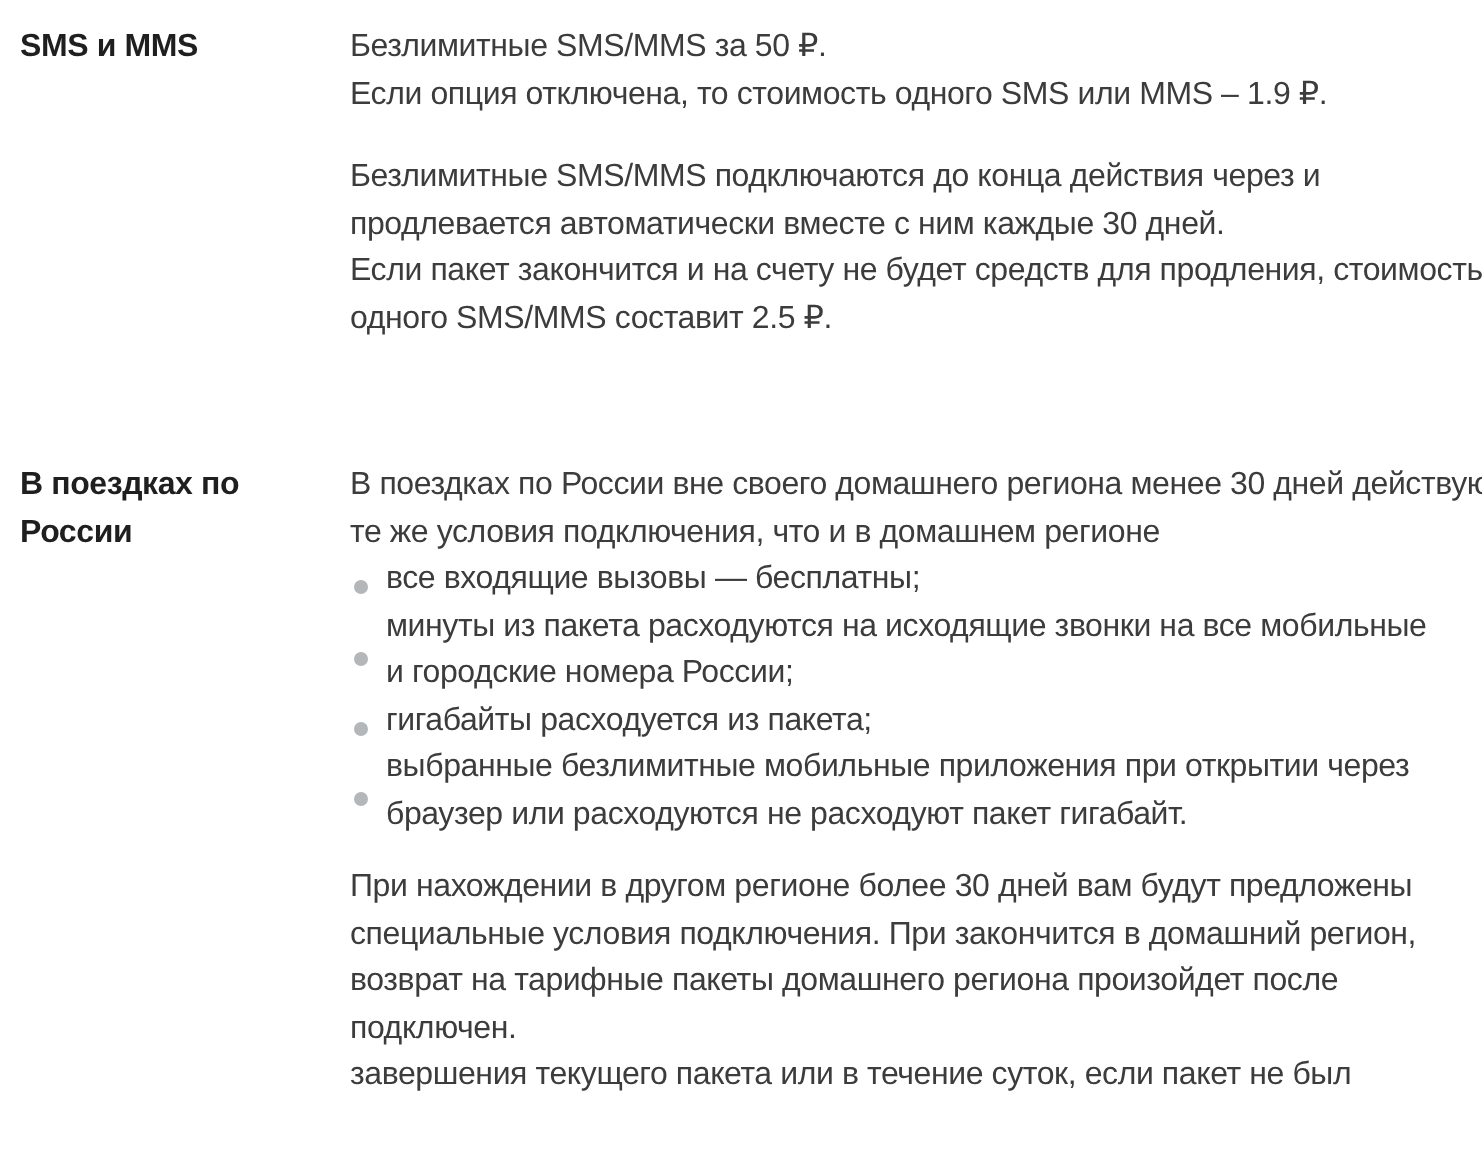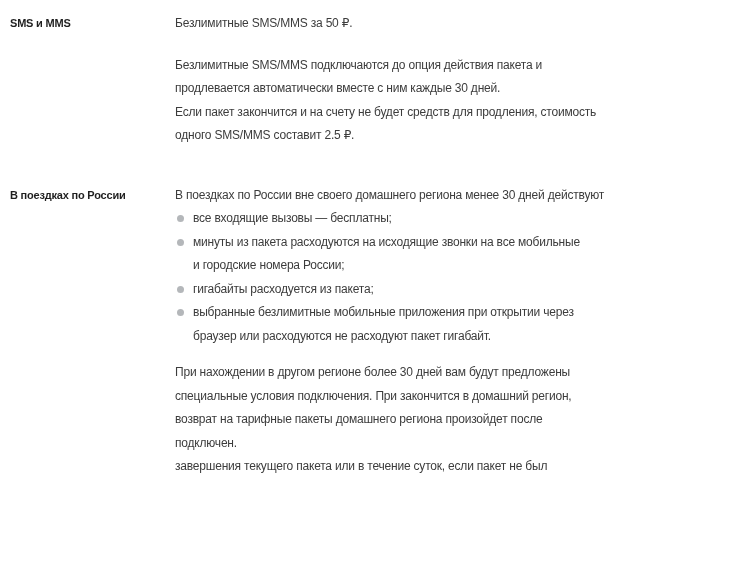--- a/index.html
+++ b/index.html
@@ -11,53 +11,53 @@
     background: #ffffff;
     font-family: "Liberation Sans", "DejaVu Sans", sans-serif;
     color: #3c3c3c;
     overflow: hidden;
     padding-top: 12px;
   }
   .row {
     display: flex;
     align-items: flex-start;
   }
-  .row + .row { margin-top: 36px; }
+  .row + .row { margin-top: 60px; }
   .label-col {
     width: 175px;
     flex: none;
     padding-left: 10px;
-    font-size: 11px;
+    font-size: 16px;
     font-weight: 700;
     color: #1f1f1f;
     line-height: 23.5px;
     letter-spacing: -0.2px;
   }
   .content-col {
     flex: 1;
     min-width: 0;
-    font-size: 12px;
+    font-size: 16px;
     line-height: 23.5px;
     letter-spacing: -0.2px;
   }
   .para { margin: 0; }
   .para + .para { margin-top: 18px; }
   .para.after-bullets { margin-top: 13px; }
   .line {
     display: block;
     white-space: nowrap;
   }
   .bullets {
     list-style: none;
     margin: 0;
     padding: 0;
   }
   .bullet-item {
     display: flex;
-    align-items: flex-start;
+    align-items: center;
   }
   .bullet-dot {
     flex: none;
     width: 7px;
     height: 7px;
     border-radius: 50%;
     background: #b4b7ba;
     margin-top: 8px;
     margin-left: 2px;
     margin-right: 9px;
@@ -67,35 +67,37 @@
 </head>
 <body>
 
 <div class="page">
 
   <section class="row">
     <div class="label-col">SMS и MMS</div>
     <div class="content-col">
       <p class="para">
         <span class="line">Безлимитные SMS/MMS за 50 ₽.</span>
+        <span class="line">Если опция отключена, то стоимость одного SMS или MMS – 1.9 ₽.</span>
       </p>
       <p class="para">
-        <span class="line">Безлимитные SMS/MMS подключаются до опция действия пакета и</span>
+        <span class="line">Безлимитные SMS/MMS подключаются до конца действия через и</span>
         <span class="line">продлевается автоматически вместе с ним каждые 30 дней.</span>
         <span class="line">Если пакет закончится и на счету не будет средств для продления, стоимость</span>
         <span class="line">одного SMS/MMS составит 2.5 ₽.</span>
       </p>
     </div>
   </section>
 
   <section class="row">
     <div class="label-col">В поездках по России</div>
     <div class="content-col">
       <p class="para">
         <span class="line">В поездках по России вне своего домашнего региона менее 30 дней действуют</span>
+        <span class="line">те же условия подключения, что и в домашнем регионе</span>
       </p>
 
       <ul class="bullets">
         <li class="bullet-item">
           <span class="bullet-dot"></span>
           <span class="bullet-lines">
             <span class="line">все входящие вызовы — бесплатны;</span>
           </span>
         </li>
         <li class="bullet-item">

